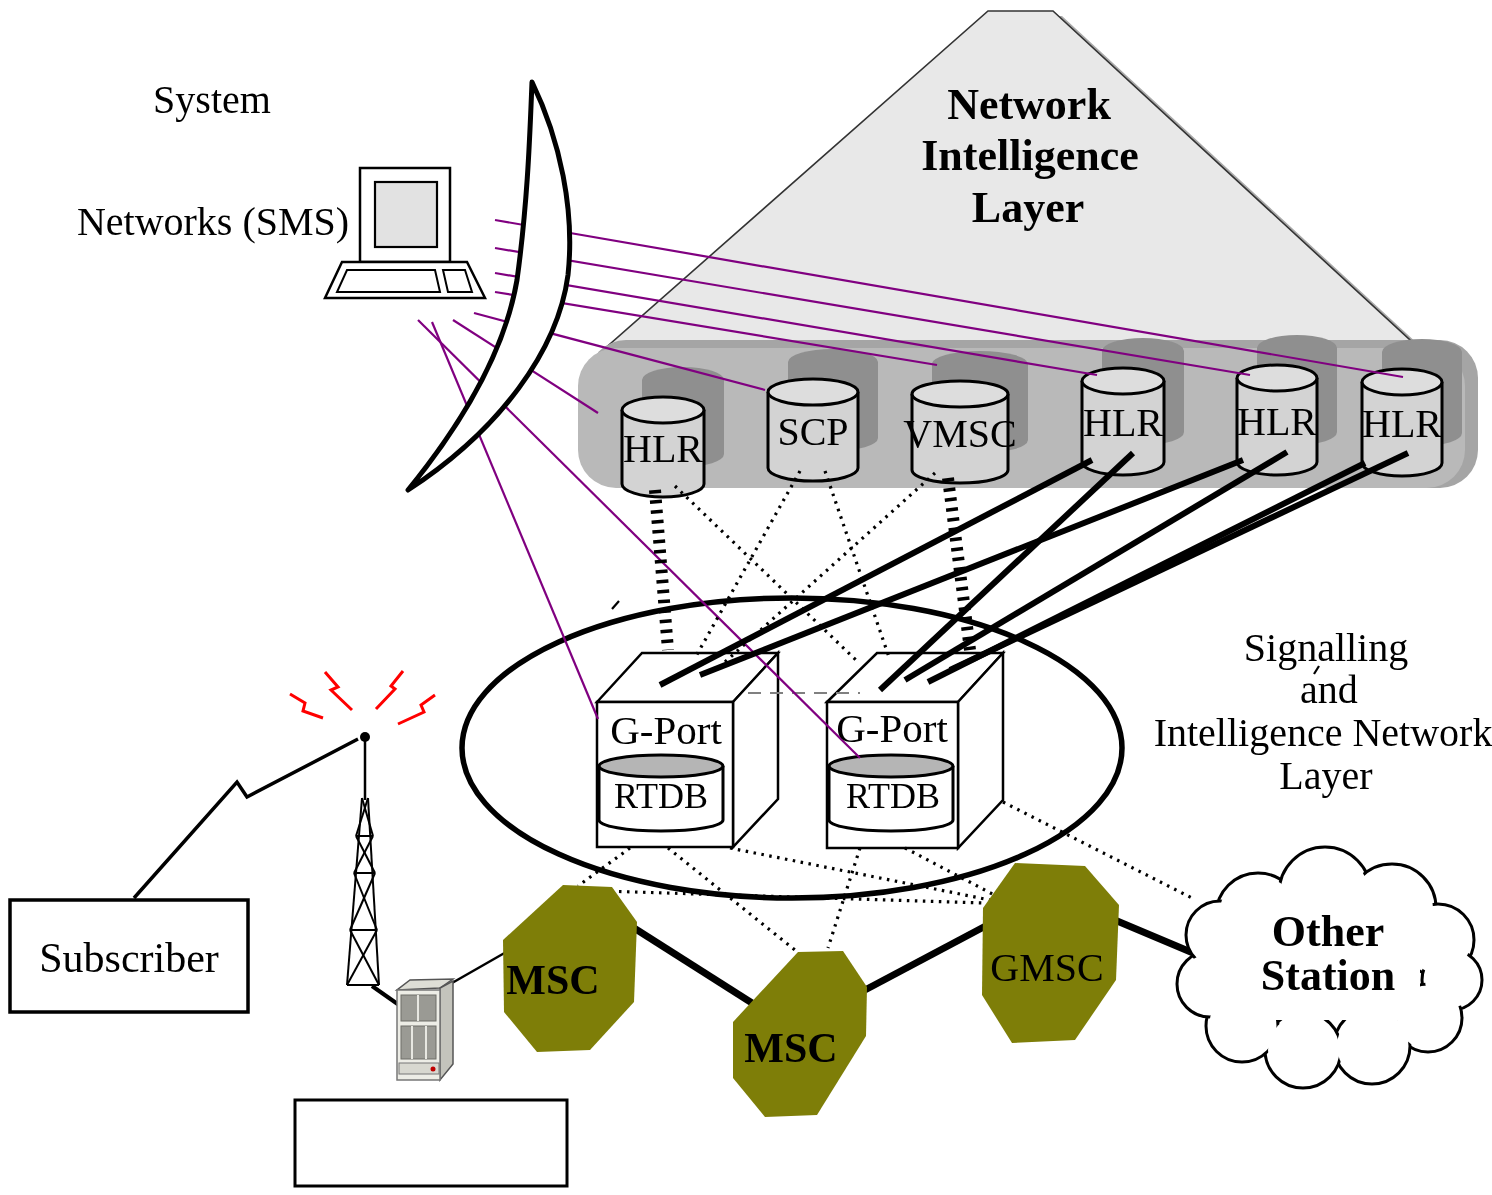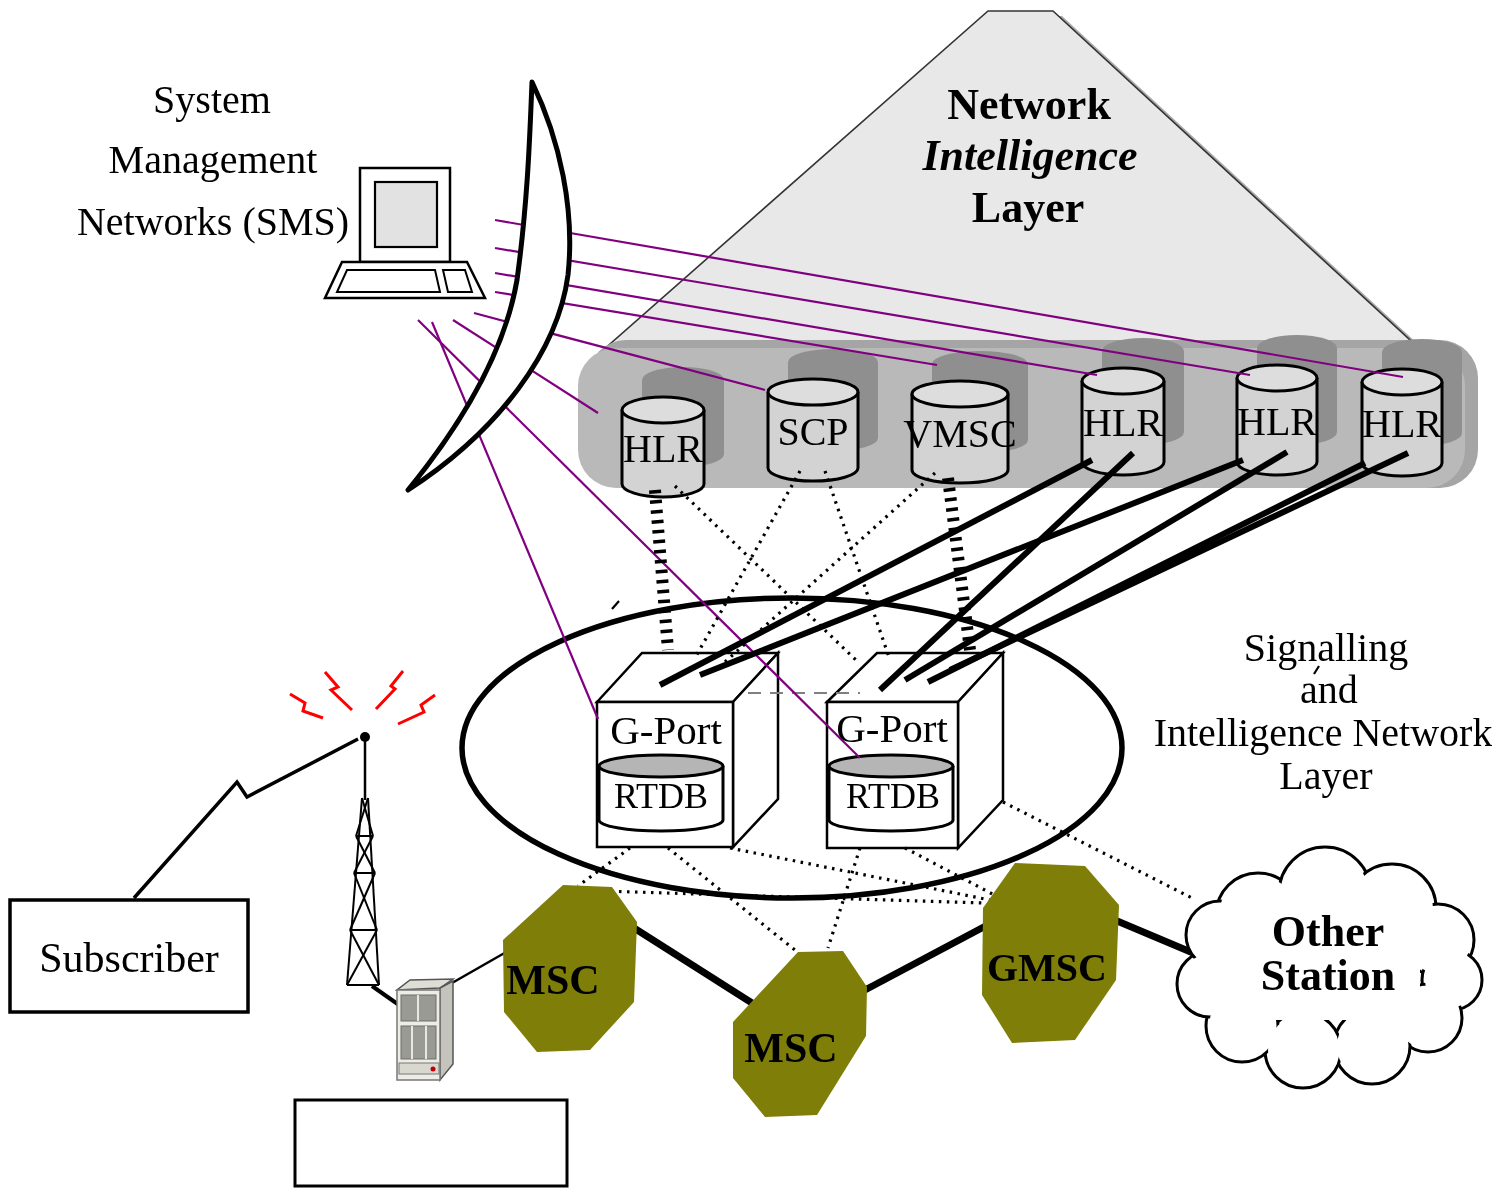--- a/index.html
+++ b/index.html
@@ -10,21 +10,21 @@
   #stage svg { position:absolute; left:0; top:0; }
   .lbl { position:absolute; transform:translate(-50%,-50%); white-space:nowrap;
          color:#000; text-align:center; line-height:1.05; }
   .serif40 { font-size:40px; }
   .serif42 { font-size:42px; }
   .cyl-lbl  { font-size:40px; }
   .gport-lbl{ font-size:41px; }
   .rtdb-lbl { font-size:36px; }
   .bold34 { font-size:44px; font-weight:bold; }
   .bold36 { font-size:40px; font-weight:normal; }
-  .bold40 { font-size:40px; font-weight:bold; }
+  .bold40 { font-size:40px; font-weight:normal; }
   .bold42 { font-size:42px; font-weight:bold; }
   .bold44 { font-size:44px; font-weight:bold; }
   
   .pl    { stroke:#800080; stroke-width:2.2; fill:none; }
   .thick { stroke:#000; stroke-width:6;  fill:none; }
   .conn  { stroke:#000; stroke-width:7;  fill:none; }
   .thin  { stroke:#000; stroke-width:2.5; fill:none; }
   .dot   { stroke:#000; stroke-width:3.2; fill:none; stroke-dasharray:2.5 5.5; }
   .bigdash { stroke:#000; stroke-width:12; fill:none; stroke-dasharray:3.5 6.5; }
   .outline { fill:#fff; stroke:#000; stroke-width:2.5; }
@@ -246,25 +246,24 @@
     <line x1="426" y1="1026" x2="426" y2="1059" stroke="#e8e8e2" stroke-width="2"></line>
     <rect x="399" y="1063" width="40" height="11" fill="#d8d8d0" stroke="#777" stroke-width="1"></rect>
     <circle cx="433" cy="1069" r="2.5" fill="#c00000"></circle>
   </g>
 
   <rect x="10" y="900" width="238" height="112" fill="#fff" stroke="#000" stroke-width="3.5"></rect>
   <rect x="295" y="1100" width="272" height="86" fill="#fff" stroke="#000" stroke-width="3"></rect>
 </svg>
 
 <div class="lbl serif40" style="left:196px; top:100px;margin-left:16px;">System</div>
-<div class="lbl serif40" style="left:213px; top:160px;">Management</div>
 <div class="lbl serif40" style="left:213px; top:222px;">Networks (SMS)</div>
 
 <div class="lbl bold34" style="left:1029px; top:105px;">Network</div>
-<div class="lbl bold34" style="left:1030px; top:156px;font-style:italic;">Intelligence</div>
+<div class="lbl bold34" style="left:1030px; top:156px;">Intelligence</div>
 <div class="lbl bold34" style="left:1028px; top:208px;">Layer</div>
 
 <div class="lbl bold36" style="left:1326px; top:648px;">Signalling</div>
 <div class="lbl bold36" style="left:1329px; top:690px;">and</div>
 <div class="lbl bold36" style="left:1323px; top:733px;">Intelligence Network</div>
 <div class="lbl bold36" style="left:1326px; top:776px;">Layer</div>
 
 <div class="lbl cyl-lbl" style="left:663px; top:449px;">HLR</div>
 <div class="lbl cyl-lbl" style="left:813px; top:432px;">SCP</div>
 <div class="lbl cyl-lbl" style="left:960px; top:434px;">VMSC</div>

